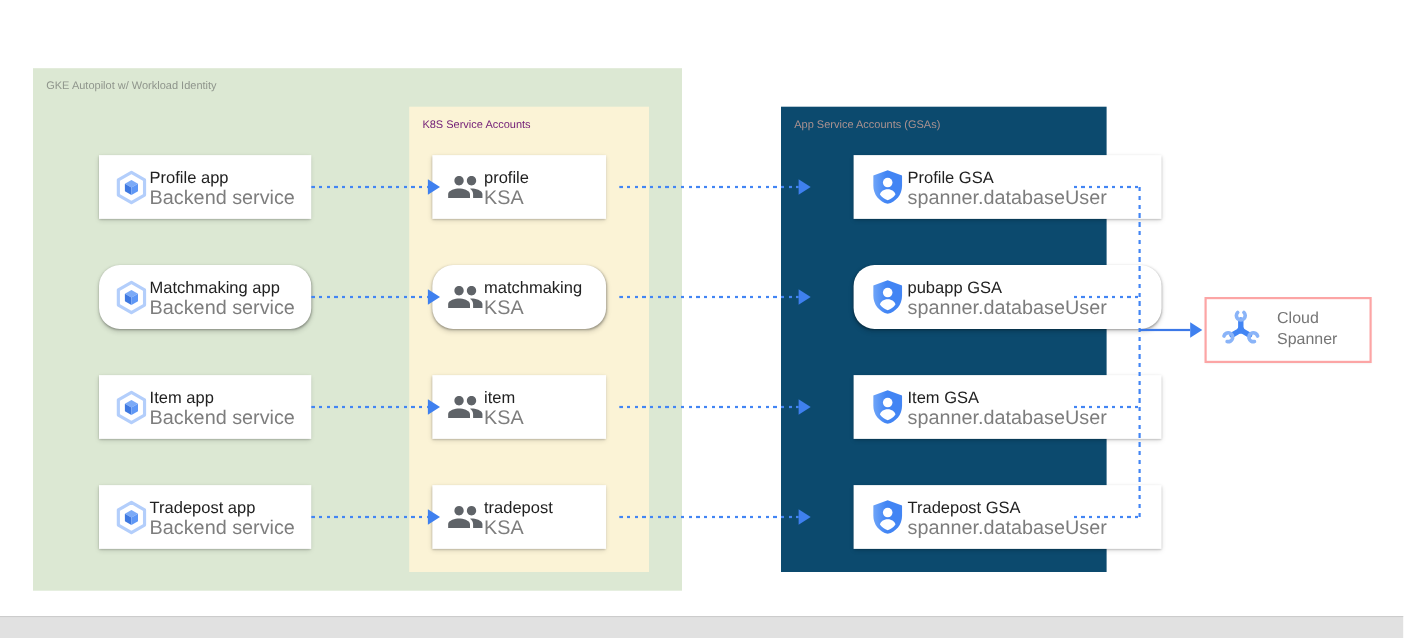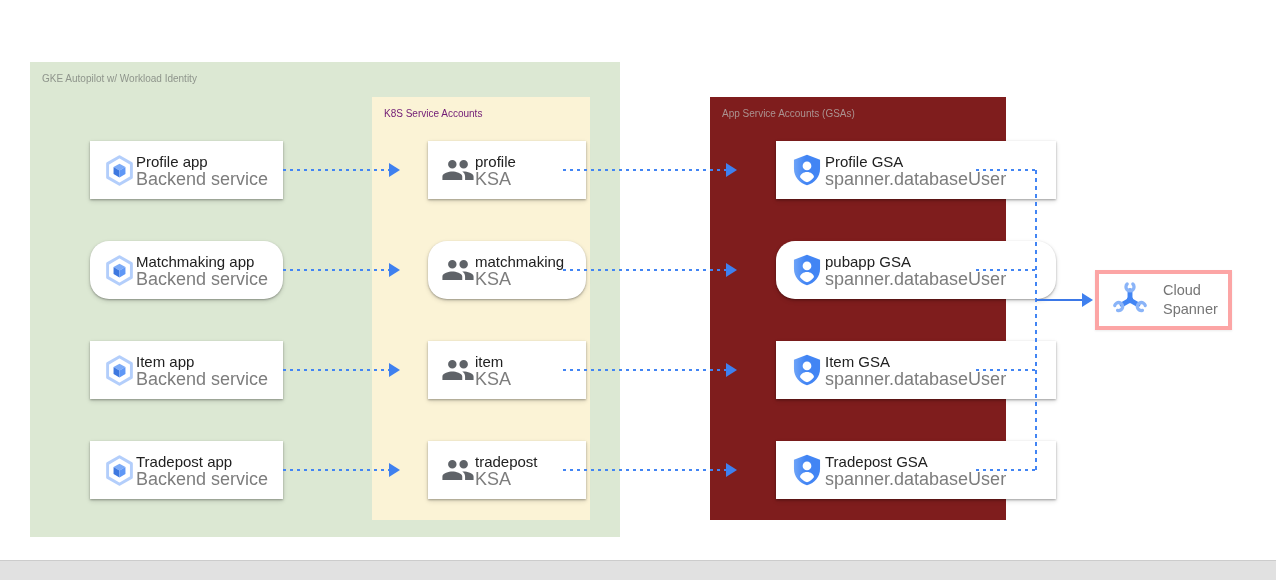--- a/index.html
+++ b/index.html
@@ -18,38 +18,38 @@
   .footer{
     position:absolute;left:0;right:0;top:560px;height:20px;
     background:#e1e1e1;border-top:1px solid #cccccc;
   }
   
   .container{position:absolute;}
   .container-label{font-size:10px;color:#8f958c;padding:11px 0 0 12px;white-space:nowrap;}
   .c-green{left:30px;top:62px;width:590px;height:475px;background:#dce8d3;}
   .c-yellow{left:372px;top:97px;width:218px;height:423px;background:#fbf3d6;}
   .c-yellow .container-label{color:#701a75;}
-  .c-pink{left:710px;top:97px;width:296px;height:423px;background:#7f1d1d;}
+  .c-pink{left:710px;top:97px;width:296px;height:423px;background:#0c4a6e;}
   .c-pink .container-label{color:#ab9290;}
   
   .card{
     position:absolute;height:58px;background:#ffffff;
     box-shadow:0 1px 2px rgba(0,0,0,0.30),0 2px 5px rgba(0,0,0,0.14);
     display:flex;align-items:center;box-sizing:border-box;
   }
   .card .icon{flex:0 0 auto;display:flex;align-items:center;justify-content:center;margin-left:13px;}
   .card .txt{display:flex;flex-direction:column;justify-content:center;white-space:nowrap;}
   .card .t1{font-size:15px;color:#212121;line-height:19px;}
   .card .t2{font-size:18px;color:#7d7d7d;line-height:17px;}
   .app-card{left:90px;width:193px;}
-  .ksa-card{left:428px;width:158px;}
+  .ksa-card{left:393px;width:158px;}
   .gsa-card{left:776px;width:280px;}
   .spanner-card{
-    left:1095px;top:270px;width:137px;height:60px;
-    border:4px solid #fca5a5;box-shadow:0 1px 2px rgba(0,0,0,0.08);
+    left:1095px;top:270px;width:152px;height:60px;
+    border:2px solid #fca5a5;box-shadow:0 1px 2px rgba(0,0,0,0.08);
   }
   .spanner-card .t1{font-size:14.5px;color:#757575;line-height:19px;}
   .r0{top:141px;} .r1{top:241px;border-radius:19px;} .r2{top:341px;align-items:center;} .r3{top:441px;}
   
   .dotline{position:absolute;height:2px;background:repeating-linear-gradient(90deg,#4285f4 0 3px,transparent 3px 7px);}
   .vdash{position:absolute;width:2px;background:repeating-linear-gradient(180deg,#4285f4 0 4px,transparent 4px 8px);}
   .solidline{position:absolute;height:2px;background:#3b78e7;}
   .arrowhead{position:absolute;width:0;height:0;border-top:7px solid transparent;border-bottom:7px solid transparent;border-left:11px solid #3f80ef;}
   .y0{top:169px;} .y1{top:269px;} .y2{top:369px;} .y3{top:469px;}
   .a0{top:163px;} .a1{top:263px;} .a2{top:363px;} .a3{top:463px;}

